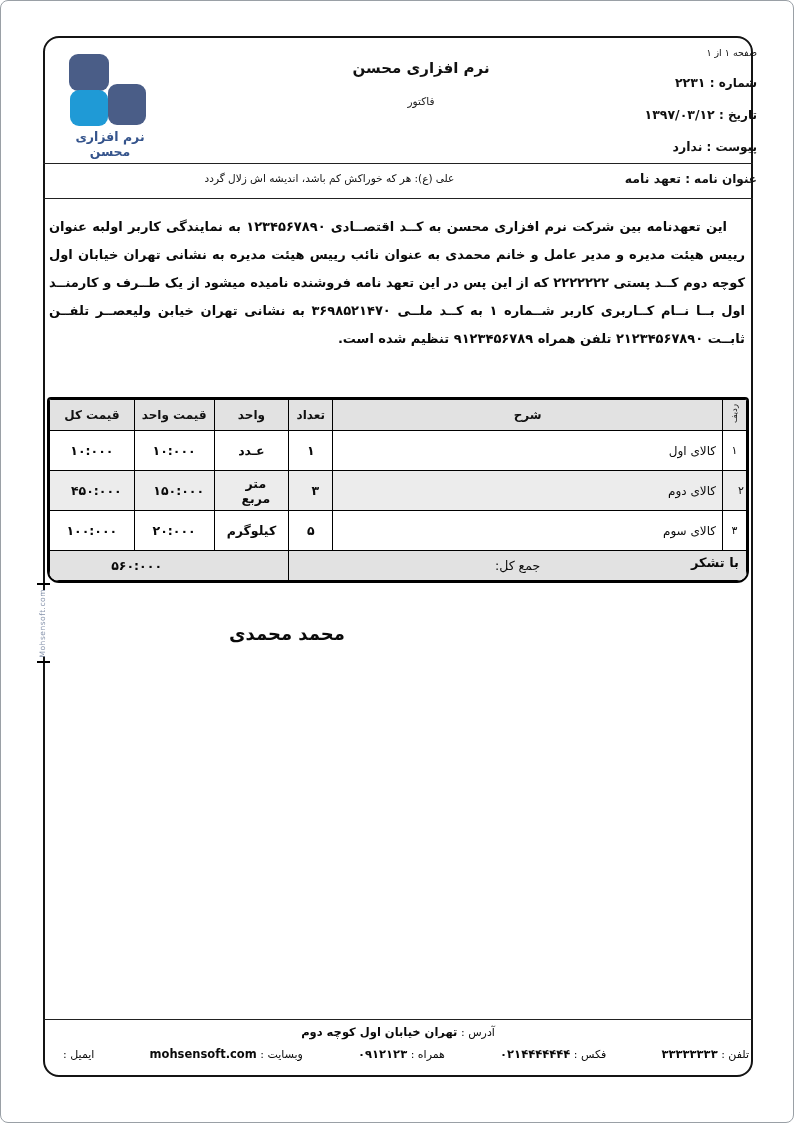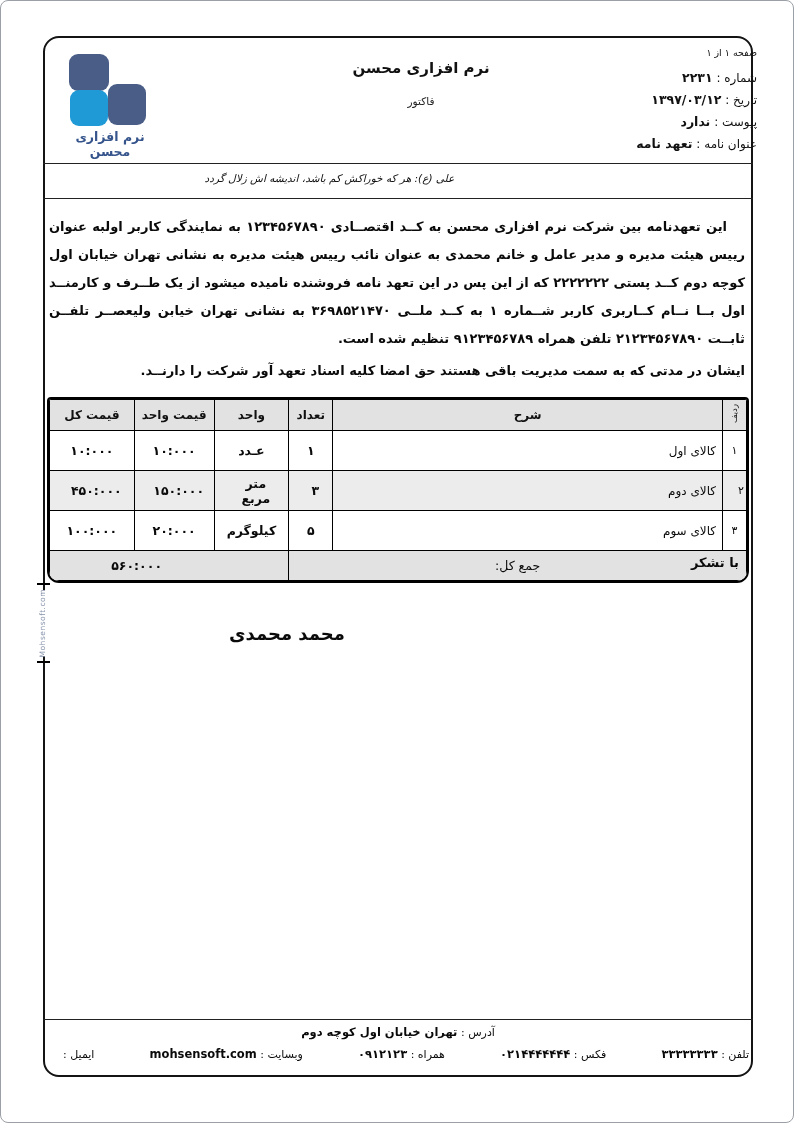--- a/index.html
+++ b/index.html
@@ -12,25 +12,25 @@
   .sq{position:absolute;border-radius:9px;}
   .sq1{left:14px;top:7px;width:40px;height:37px;background:var(--logo-dark,#4a5d87);}
   .sq2{left:15px;top:43px;width:38px;height:36px;background:var(--logo-light,#1f9ad6);}
   .sq3{left:53px;top:37px;width:38px;height:41px;background:var(--logo-dark,#4a5d87);}
   .logo-text{position:absolute;left:0;top:82px;width:110px;text-align:center;direction:rtl;font-weight:bold;font-size:12.5px;color:#35548c;}
   .center-head{position:absolute;left:280px;top:58px;width:280px;text-align:center;direction:rtl;}
   .center-head .company{font-weight:bold;font-size:15px;color:#111;}
   .center-head .doctype{margin-top:18px;font-size:10.5px;color:#222;}
   .head-info{position:absolute;right:36px;top:46px;direction:rtl;text-align:right;color:#111;}
   .head-info .small{font-size:9.5px;margin-bottom:9px;}
-  .info-line{font-size:12px;line-height:22px;}
+  .info-line{font-size:12px;line-height:31px;font-weight:bold;}
   .info-line b{font-size:12.5px;}
   .rule{position:absolute;left:42px;width:710px;height:0;border-top:1.5px solid #222;}
   .rule.r1{top:162px;} .rule.r2{top:197px;} .rule.r3{top:1018px;}
-  .quote{position:absolute;left:42px;top:171px;width:573px;text-align:center;direction:rtl;font-size:10.5px;color:#111;font-style:italic;}
+  .quote{position:absolute;left:42px;top:171px;width:573px;text-align:center;direction:rtl;font-size:10.5px;color:#111;}
   
   .body-text{position:absolute;right:48px;left:48px;top:212px;direction:rtl;text-align:justify;font-weight:bold;font-size:13px;line-height:28px;color:#0a0a0a;}
   .body-text p{margin:0 0 4px 0;}
   .body-text p.first{text-indent:18px;}
   
   .table-wrap{position:absolute;left:46px;top:396px;width:702px;border:2px solid #000;border-radius:4px 4px 12px 12px;overflow:hidden;}
   table{width:100%;border-collapse:collapse;direction:rtl;}
   th,td{border:1.5px solid #000;padding:0 6px;}
   thead th{background:var(--tbl-head,#e2e2e2);font-size:12px;height:31px;font-weight:bold;color:#111;}
   tbody td{height:40px;font-size:12.5px;text-align:center;color:#0a0a0a;}
@@ -95,21 +95,20 @@
       <b>تعهد نامه</b>
     </div>
   </div>
 
   <div class="rule r1"></div>
   <div class="quote">علی (ع): هر که خوراکش کم باشد، اندیشه اش زلال گردد</div>
   <div class="rule r2"></div>
 
   <div class="body-text">
     <p class="first">این تعهدنامه بین شرکت نرم افزاری محسن به کــد اقتصــادی ۱۲۳۴۵۶۷۸۹۰ به نمایندگی کاربر اولبه عنوان رییس هیئت مدیره و مدیر عامل و خانم محمدی به عنوان نائب رییس هیئت مدیره به نشانی تهران خیابان اول کوچه دوم کــد پستی ۲۲۲۲۲۲۲ که از این پس در این تعهد نامه فروشنده نامیده میشود از یک طــرف و کارمنــد اول بــا نــام کــاربری کاربر شــماره ۱ به کــد ملــی ۳۶۹۸۵۲۱۴۷۰ به نشانی تهران خیابن ولیعصــر تلفــن ثابــت ۲۱۲۳۴۵۶۷۸۹۰ تلفن همراه ۹۱۲۳۴۵۶۷۸۹ تنظیم شده است.</p>
-    <p>ایشان در مدتی که به سمت مدیریت باقی هستند حق امضا کلیه اسناد تعهد آور شرکت را دارنــد.</p>
   </div>
 
   <div class="table-wrap">
     <table>
       <colgroup>
         <col class="col-row">
           <col class="col-desc">
           <col class="col-qty">
         <col class="col-unit">
           <col class="col-uprice">

